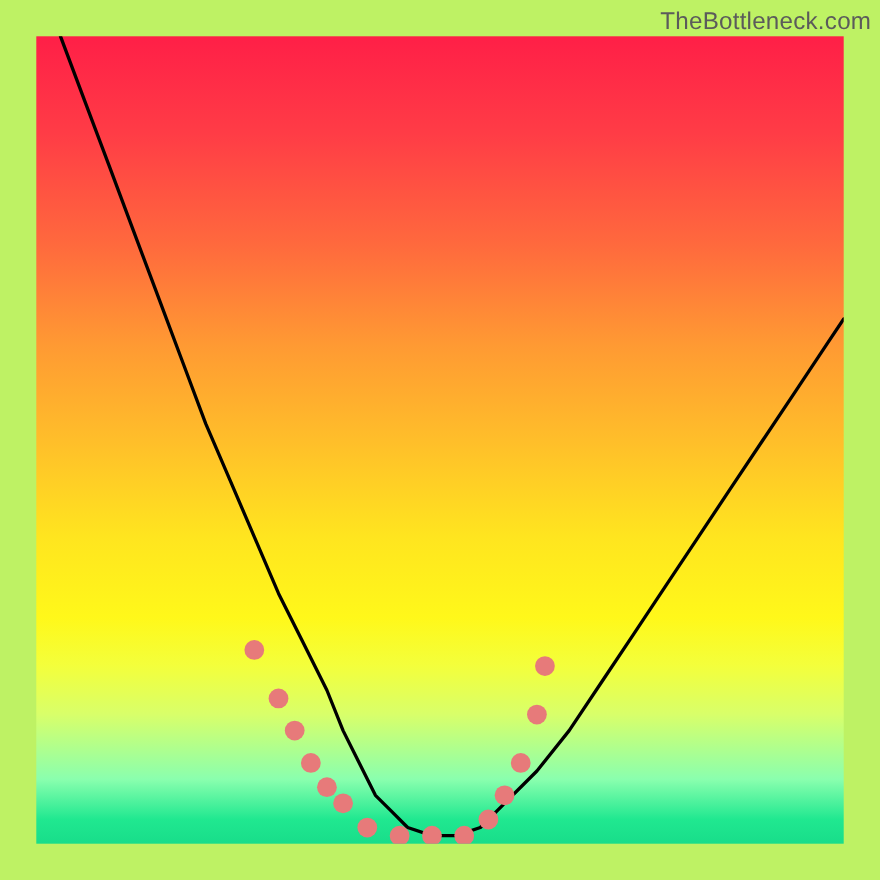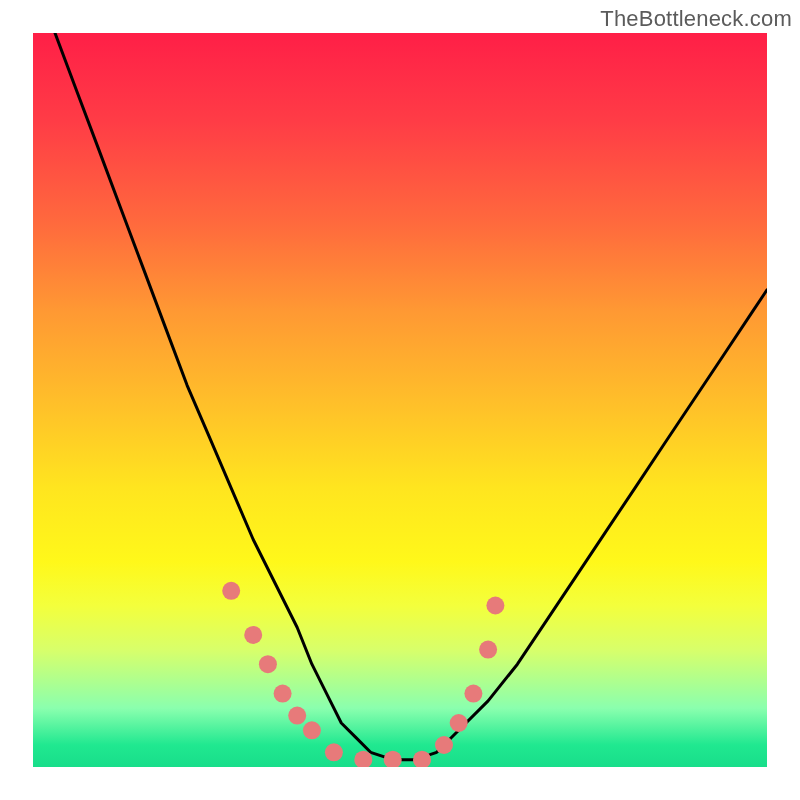--- a/index.html
+++ b/index.html
@@ -10,21 +10,21 @@
     overflow: hidden;
     background: #000;
     font-family: Arial, Helvetica, sans-serif;
   }
   .frame {
     position: absolute;
     top: 0;
     left: 0;
     width: 800px;
     height: 800px;
-    background: #ffffff;
+    background: #bef264;
   }
   .plot-area {
     position: absolute;
     left: 33px;
     top: 33px;
     width: 734px;
     height: 734px;
     background: linear-gradient(
       to bottom,
       #ff1f47 0%,

